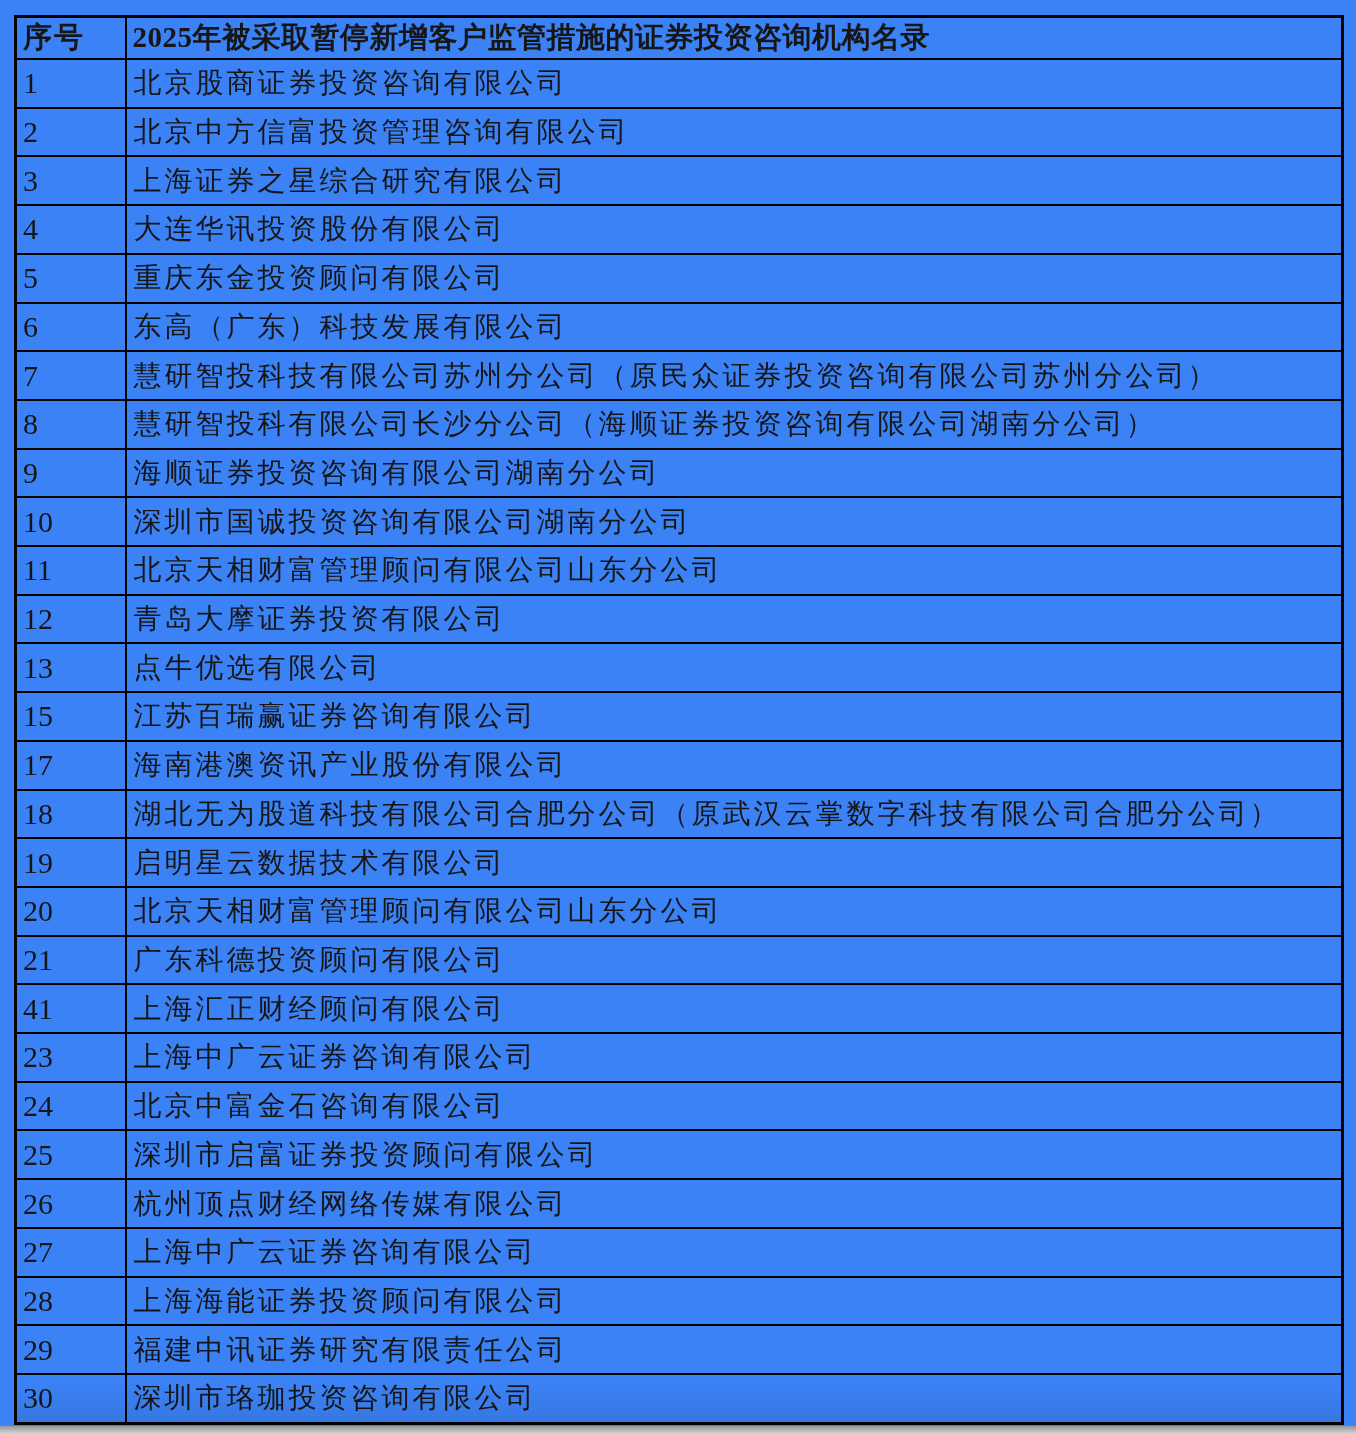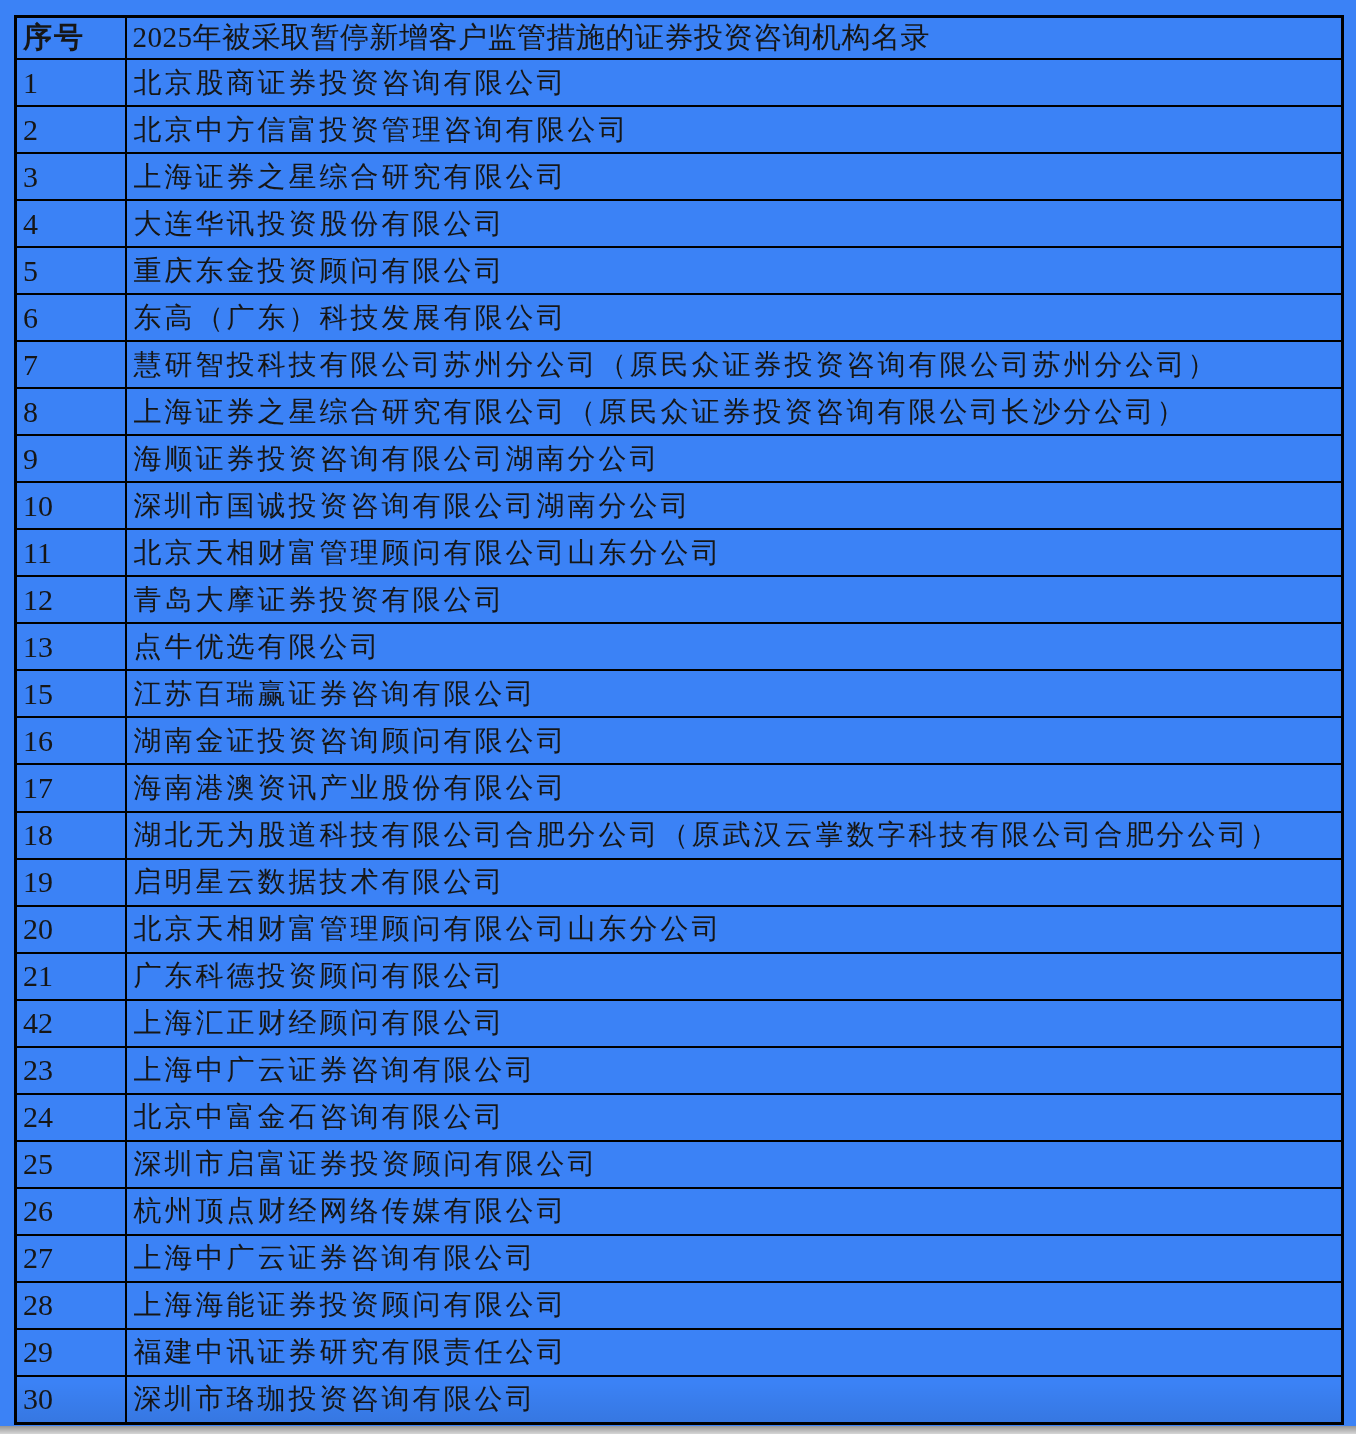--- a/index.html
+++ b/index.html
@@ -40,21 +40,21 @@
   .inst-table col.c-no  { width: 110px; }
   th.col-no {
     font-size: 29px;
     font-weight: bold;
     letter-spacing: 2px;
     text-align: left;
     padding-left: 6px;
   }
   th.col-name {
     font-size: 29px;
-    font-weight: normal;
+    font-weight: bold;
     letter-spacing: 0.5px;
     text-align: left;
     padding-left: 6px;
   }
   td.col-no {
     font-size: 30px;
     font-weight: normal;
     text-align: left;
     padding-left: 6px;
   }
@@ -124,21 +124,21 @@
         <tr>
           <td class="col-no">6</td>
           <td class="col-name">东高（广东）科技发展有限公司</td>
         </tr>
         <tr>
           <td class="col-no">7</td>
           <td class="col-name">慧研智投科技有限公司苏州分公司（原民众证券投资咨询有限公司苏州分公司）</td>
         </tr>
         <tr>
           <td class="col-no">8</td>
-          <td class="col-name">上海证券之星综合研究有限公司（原民众证券投资咨询有限公司长沙分公司）</td>
+          <td class="col-name">慧研智投科有限公司长沙分公司（海顺证券投资咨询有限公司湖南分公司）</td>
         </tr>
         <tr>
           <td class="col-no">9</td>
           <td class="col-name">海顺证券投资咨询有限公司湖南分公司</td>
         </tr>
         <tr>
           <td class="col-no">10</td>
           <td class="col-name">深圳市国诚投资咨询有限公司湖南分公司</td>
         </tr>
         <tr>
@@ -151,45 +151,41 @@
         </tr>
         <tr>
           <td class="col-no">13</td>
           <td class="col-name">点牛优选有限公司</td>
         </tr>
         <tr>
           <td class="col-no">15</td>
           <td class="col-name">江苏百瑞赢证券咨询有限公司</td>
         </tr>
         <tr>
-          <td class="col-no">16</td>
-          <td class="col-name">湖南金证投资咨询顾问有限公司</td>
-        </tr>
-        <tr>
           <td class="col-no">17</td>
           <td class="col-name">海南港澳资讯产业股份有限公司</td>
         </tr>
         <tr>
           <td class="col-no">18</td>
           <td class="col-name">湖北无为股道科技有限公司合肥分公司（原武汉云掌数字科技有限公司合肥分公司）</td>
         </tr>
         <tr>
           <td class="col-no">19</td>
           <td class="col-name">启明星云数据技术有限公司</td>
         </tr>
         <tr>
           <td class="col-no">20</td>
           <td class="col-name">北京天相财富管理顾问有限公司山东分公司</td>
         </tr>
         <tr>
           <td class="col-no">21</td>
           <td class="col-name">广东科德投资顾问有限公司</td>
         </tr>
         <tr>
-          <td class="col-no">42</td>
+          <td class="col-no">41</td>
           <td class="col-name">上海汇正财经顾问有限公司</td>
         </tr>
         <tr>
           <td class="col-no">23</td>
           <td class="col-name">上海中广云证券咨询有限公司</td>
         </tr>
         <tr>
           <td class="col-no">24</td>
           <td class="col-name">北京中富金石咨询有限公司</td>
         </tr>

